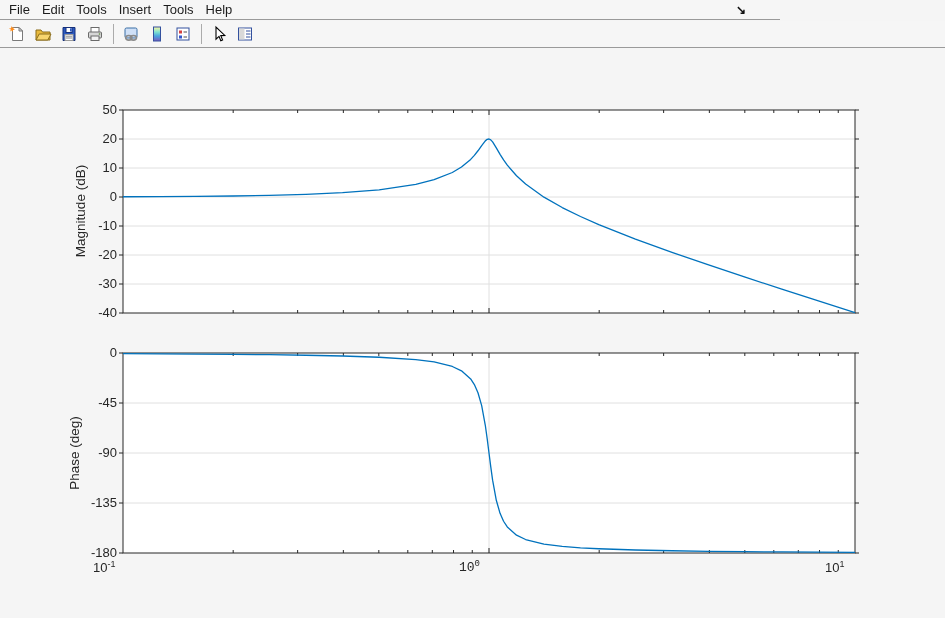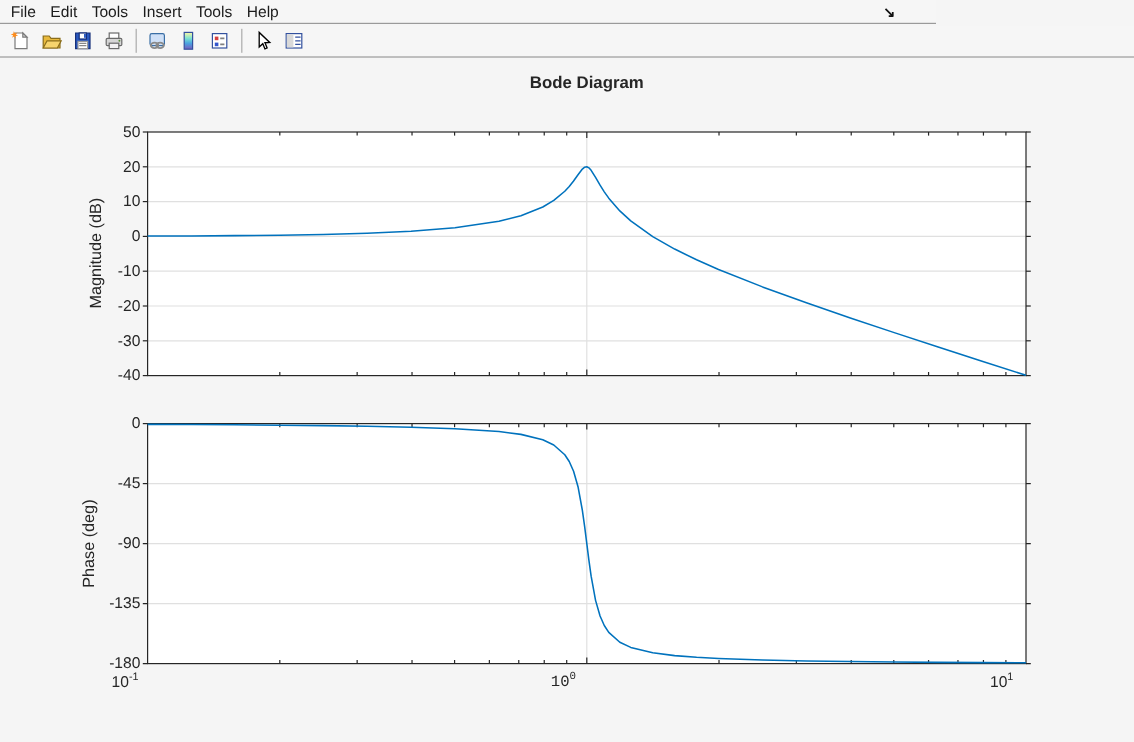--- a/index.html
+++ b/index.html
@@ -118,21 +118,20 @@
       <rect x="2.5" y="3" width="13" height="12" fill="#ffffff" stroke="#33519e"></rect>
       <rect x="3" y="3.5" width="5.5" height="11" fill="#d9d9d9"></rect>
       <line x1="10" y1="6" x2="14.5" y2="6" stroke="#33519e"></line>
       <line x1="10" y1="9" x2="14.5" y2="9" stroke="#33519e"></line>
       <line x1="10" y1="12" x2="14.5" y2="12" stroke="#33519e"></line>
     </svg>
   </button>
 </div>
 
 <div class="figure">
-  <div class="fig-title" style="top:11px;">Bode Diagram</div>
 
   <div class="plot" id="plot-mag">
     <svg id="svg-mag" width="732" height="203">
         <rect x="0" y="0" width="732" height="203" fill="#ffffff"></rect>
         <line x1="0" y1="29" x2="732" y2="29" stroke="#e0e0e0"></line>
         <line x1="0" y1="58" x2="732" y2="58" stroke="#e0e0e0"></line>
         <line x1="0" y1="87" x2="732" y2="87" stroke="#e0e0e0"></line>
         <line x1="0" y1="116" x2="732" y2="116" stroke="#e0e0e0"></line>
         <line x1="0" y1="145" x2="732" y2="145" stroke="#e0e0e0"></line>
         <line x1="0" y1="174" x2="732" y2="174" stroke="#e0e0e0"></line>

